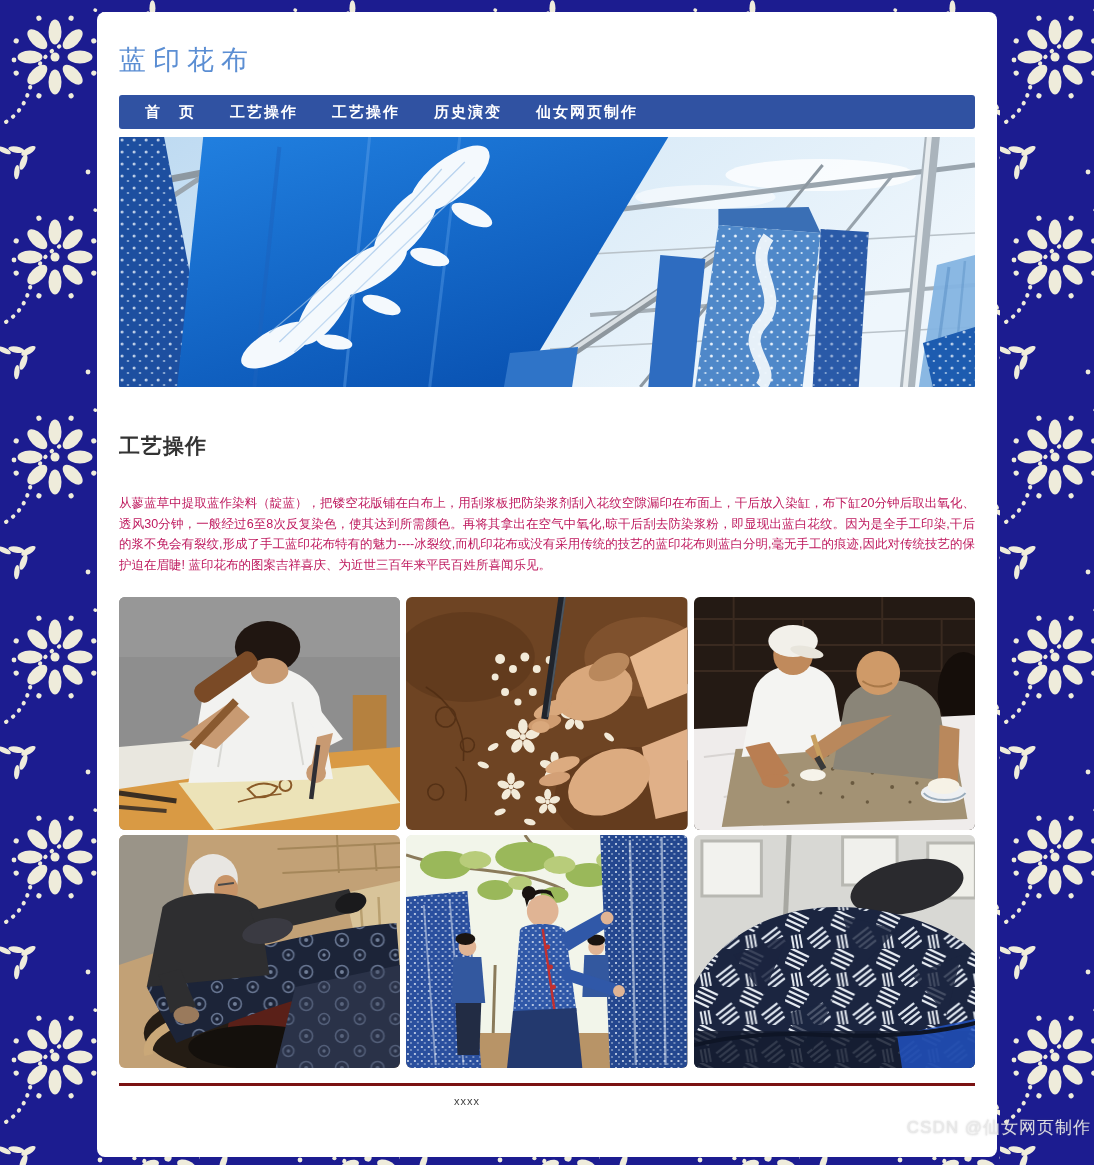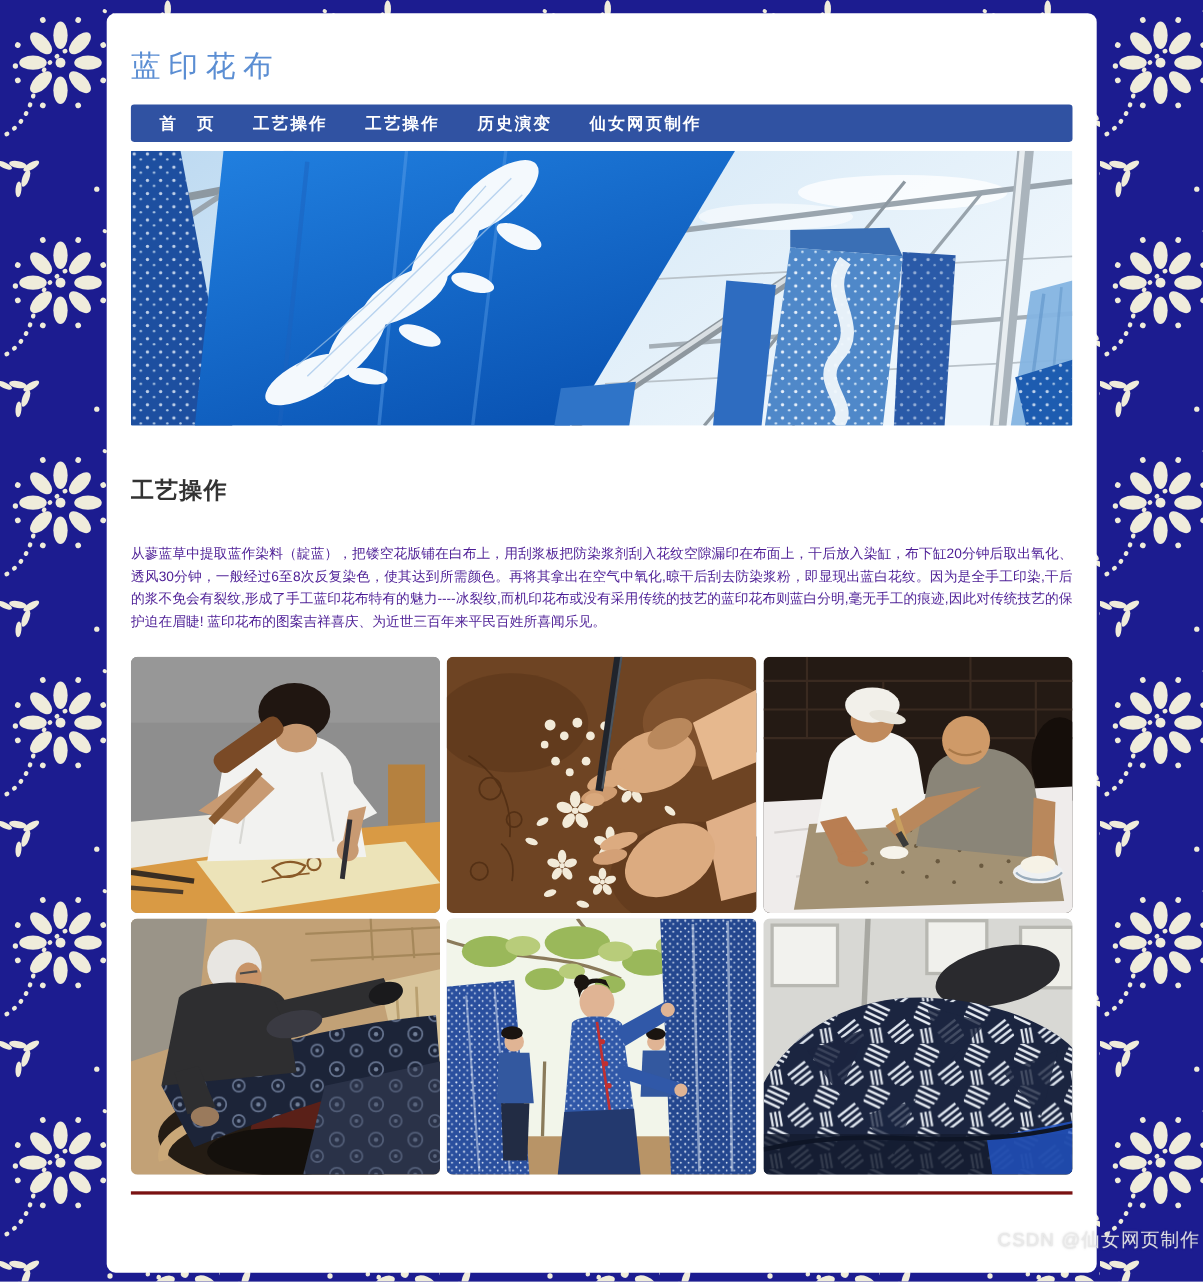--- a/index.html
+++ b/index.html
@@ -9,21 +9,21 @@
   .card{position:absolute;left:97px;top:12px;width:900px;height:1145px;background:#fff;
         border-radius:8px;padding:0 22px;box-sizing:border-box;z-index:1}
   .site-title{margin:0;padding-top:30px;font-family:"DejaVu Serif","Liberation Serif",serif;
         font-size:27px;font-weight:400;color:#5b8ed3;letter-spacing:7px}
   .nav{margin-top:17px;height:34px;background:#3052a2;border-radius:3px;display:flex;
         align-items:center;gap:34px;padding:0 26px}
   .nav a{color:#fff;font-size:15px;letter-spacing:2px;text-decoration:none;font-weight:600;cursor:pointer}
   .hero{margin-top:8px;height:250px;overflow:hidden;border-radius:1px}
   .hero svg{width:100%;height:100%;display:block}
   .section-heading{margin:45px 0 0;font-size:21px;color:#333;font-weight:700;letter-spacing:1px}
-  .intro{margin:33px 0 0;font-size:12.5px;color:#4c1d95;line-height:20.5px;text-align:justify}
+  .intro{margin:33px 0 0;font-size:12.5px;color:#be185d;line-height:20.5px;text-align:justify}
   .grid{margin-top:22px;display:grid;grid-template-columns:repeat(3,1fr);gap:5px 6px}
   .ph{height:233px;border-radius:6px;overflow:hidden;background:#e8e8e8}
   .ph svg{width:100%;height:100%;display:block}
   .footer-rule{margin:15px 0 0;border:0;border-top:3px solid #7a1212}
   .footer-text{margin-top:9px;text-align:center;padding-right:160px;font-size:11px;
         color:#3f3f3f;letter-spacing:1px}
   .watermark{position:absolute;right:3px;bottom:26px;z-index:3;font-size:17px;letter-spacing:1px;
         color:rgba(233,233,233,.92);text-shadow:0 0 2px rgba(110,110,110,.35)}
 </style>
 </head>
@@ -478,16 +478,17 @@
             <polygon points="205,200 284,184 284,233 210,233" fill="#2255c8" opacity=".8"></polygon>
             <path d="M0,210 q60,-14 130,-10 q90,4 154,-12" stroke="#0e1526" stroke-width="4" fill="none"></path>
           </g>
         </g>
       </svg>
     </div>
 
   </div>
 
   <hr class="footer-rule">
+  <div class="footer-text">xxxx</div>
 
 </div>
 
 <div class="watermark">CSDN @仙女网页制作</div>
 
 </body></html>

